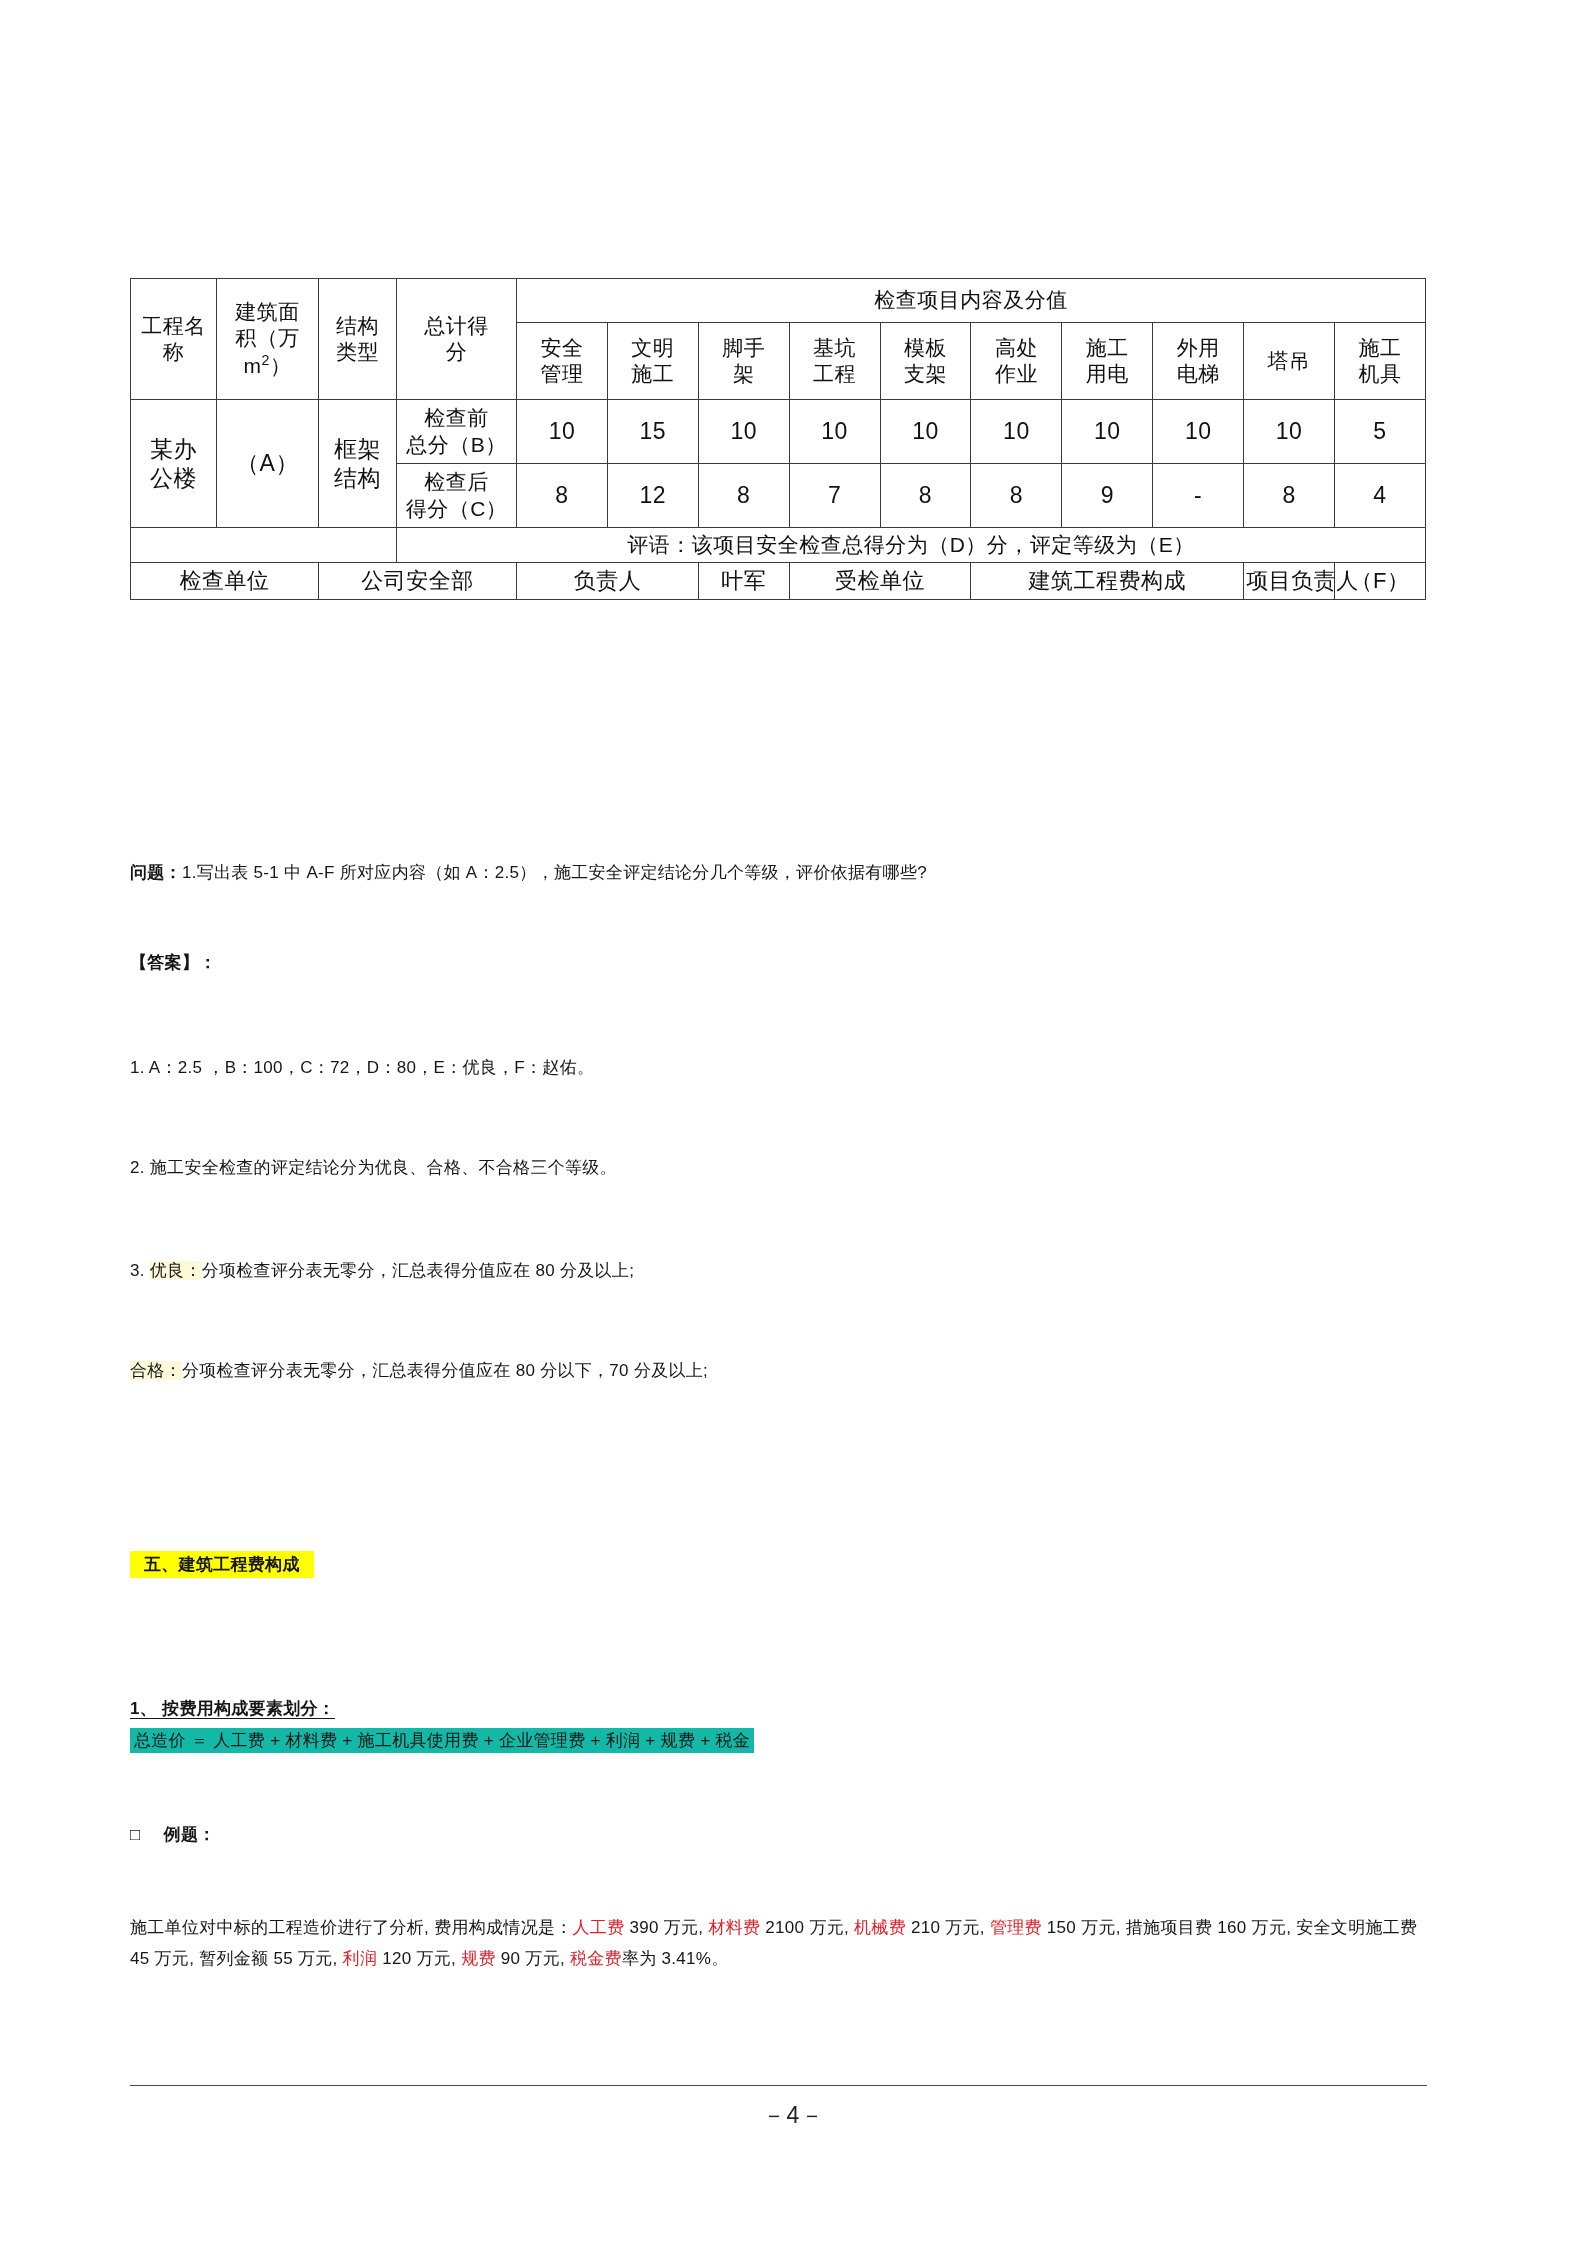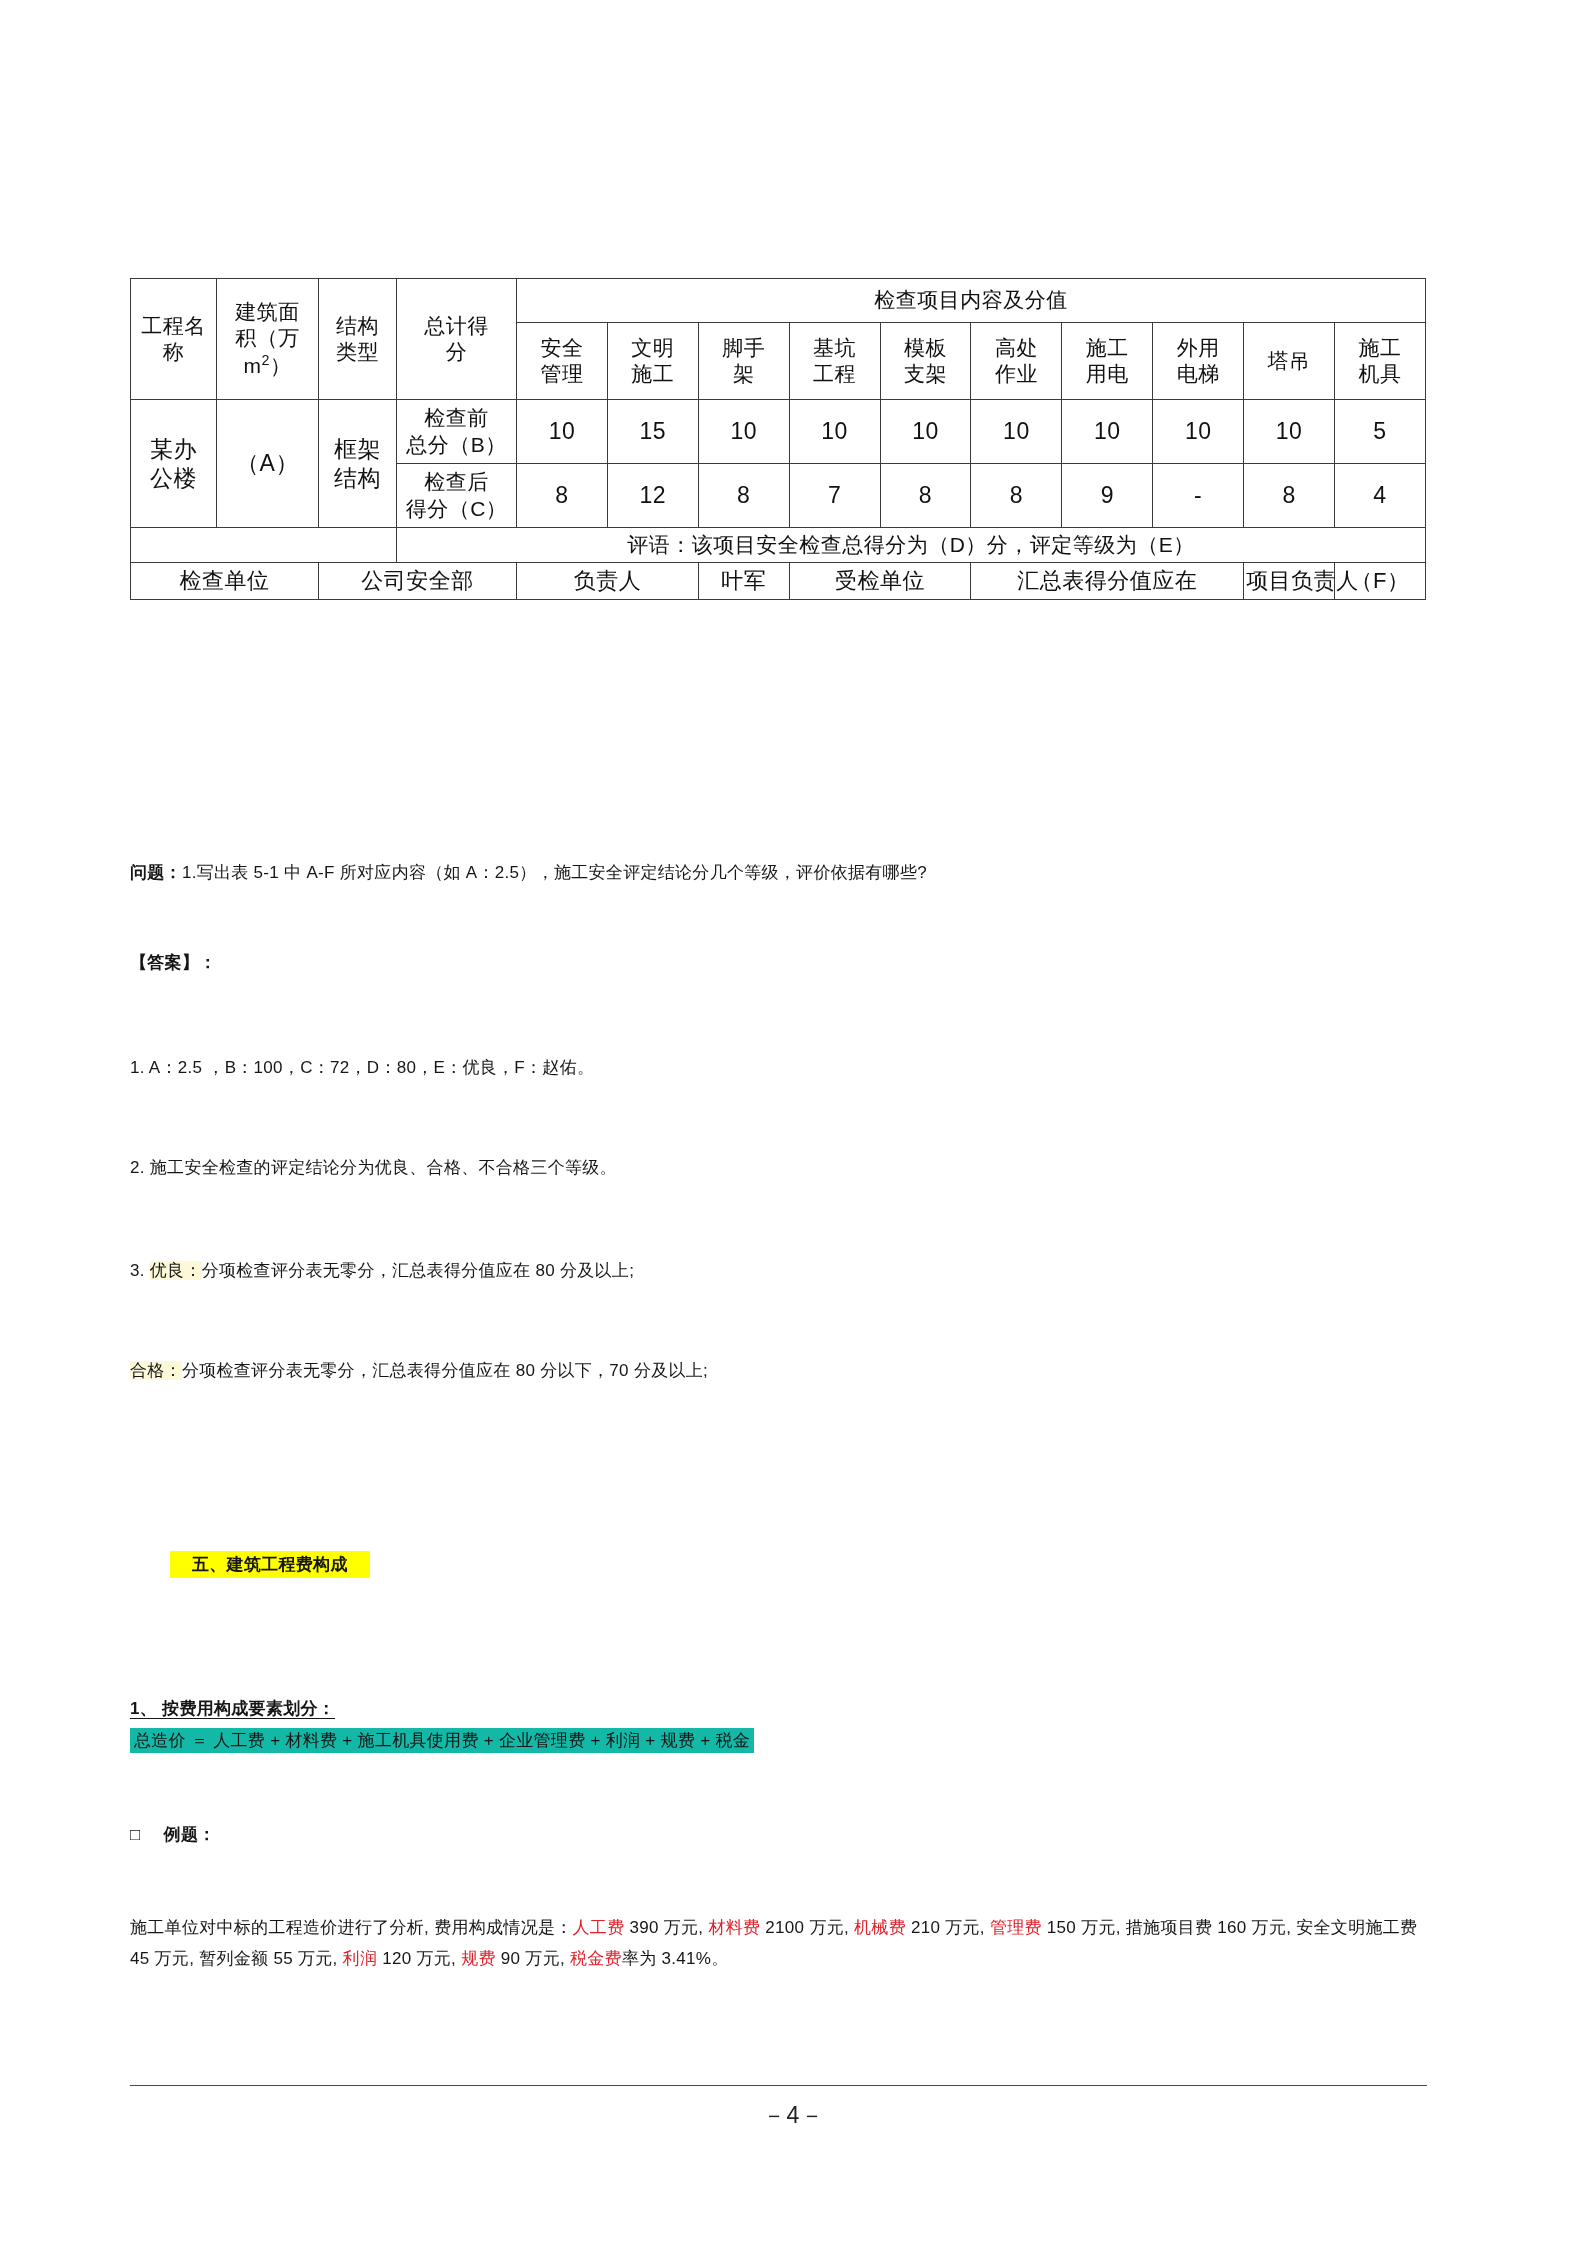--- a/index.html
+++ b/index.html
@@ -237,21 +237,21 @@
         <td colspan="3" class="blank-cell" style="border-bottom:1.6px solid #3a3a3a;"></td>
         <td colspan="11">评语：该项目安全检查总得分为（D）分，评定等级为（E）</td>
       </tr>
 
       <tr class="foot-row">
         <td colspan="2">检查单位</td>
         <td colspan="2">公司安全部</td>
         <td colspan="2">负责人</td>
         <td colspan="1">叶军</td>
         <td colspan="2">受检单位</td>
-        <td colspan="3">汇总表得分值应在</td>
+        <td colspan="3">建筑工程费构成</td>
         <td colspan="1">项目负责人</td>
         <td colspan="1">（F）</td>
       </tr>
     </tbody>
       </table>
   </div>
 
   <div class="para" style="top:860px;">
     <span class="bold">问题：</span><span>1.写出表 5-1 中 A-F 所对应内容（如 A：2.5），施工安全评定结论分几个等级，评价依据有哪些?</span>
   </div>
@@ -265,21 +265,21 @@
   <div class="para" style="top:1258px;">
     <span>3. </span><span class="hl-pale">优良：</span><span>分项检查评分表无零分，汇总表得分值应在 80 分及以上;</span>
   </div>
 
   <div class="para" style="top:1358px;">
     <span class="hl-pale">合格：</span><span>分项检查评分表无零分，汇总表得分值应在 80 分以下，70 分及以上;</span>
   </div>
 
 
   <div class="para" style="top:1552px;">
-    <span class="bold hl-yellow" style="padding:4px 22px;margin-left:40px;">五、建筑工程费构成</span>
+    <span class="bold hl-yellow" style="padding:4px 14px;">五、建筑工程费构成</span>
   </div>
 
   <div class="para bold" style="top:1696px;">
     <span class="underline">1、 按费用构成要素划分：</span>
   </div>
 
   <div class="para" style="top:1728px;">
     <span class="hl-lemon" style="padding:3px 4px;">总造价 ＝ 人工费 + 材料费 + 施工机具使用费 + 企业管理费 + 利润 + 规费 + 税金</span>
   </div>
 

